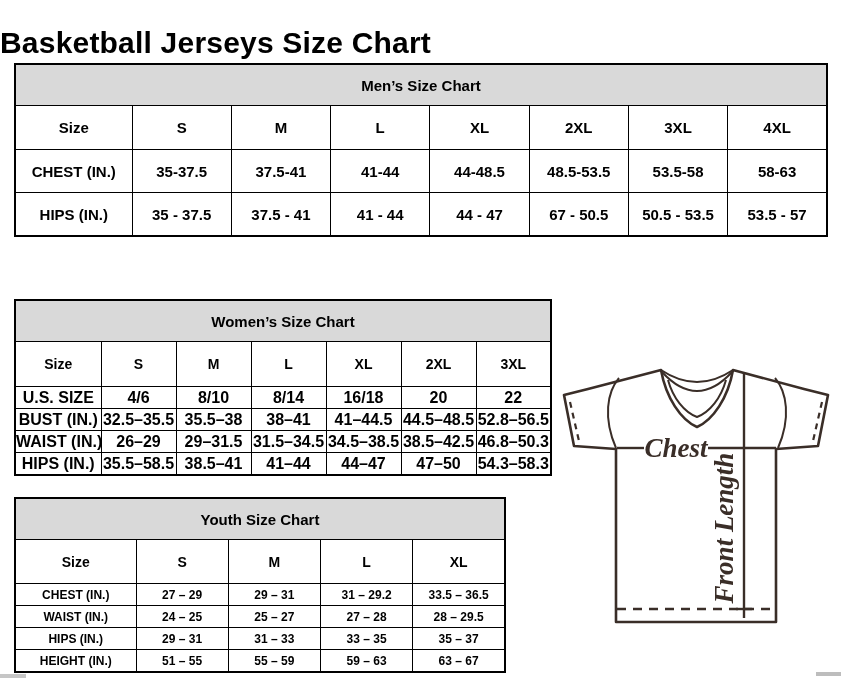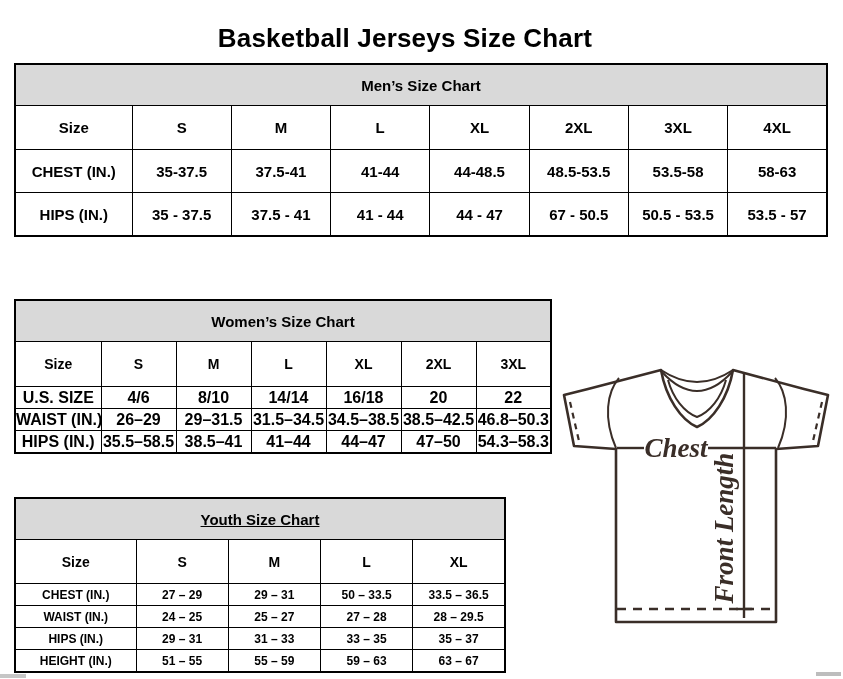--- a/index.html
+++ b/index.html
@@ -4,21 +4,21 @@
 <style>
   html,body { margin:0; padding:0; }
   body {
     width:843px; height:679px; position:relative;
     background:#ffffff; overflow:hidden;
     font-family:"Liberation Sans", sans-serif;
     color:#000;
   }
   .page-title {
     position:absolute; left:0; top:6px; width:810px;
-    text-align:center; font-size:26px; font-weight:bold;
+    font-size:30px; font-weight:bold;
     letter-spacing:0.2px;
   }
   table.size-table {
     position:absolute; border-collapse:collapse; table-layout:fixed;
     background:#fff;
     border-radius:9px;
   }
   table.size-table th, table.size-table td {
     border:1px solid #000; text-align:center; vertical-align:middle;
     font-weight:bold; padding:0; overflow:hidden; white-space:nowrap;
@@ -35,21 +35,21 @@
 
   
   #women-table { left:14px; top:299px; width:538px; }
   #women-table th.tbl-title { height:40px; font-size:15px; }
   #women-table tr.size-row th { height:44px; font-size:14px; }
   #women-table tr.data-row th, #women-table tr.data-row td { height:21px; font-size:16px; }
   #women-table col.label-col { width:86px; }
 
   
   #youth-table { left:14px; top:497px; width:492px; }
-  #youth-table th.tbl-title { height:40px; font-size:15px;text-decoration:underline; }
+  #youth-table th.tbl-title { height:40px; font-size:15px; }
   #youth-table tr.size-row th { height:43px; font-size:14px; }
   #youth-table tr.data-row th, #youth-table tr.data-row td { height:21px; font-size:12px; }
   #youth-table col.label-col { width:121px; }
 
   .jersey-wrap { position:absolute; left:553px; top:356px; width:288px; height:300px; }
   .jersey-wrap svg { display:block; }
   .measure-text {
     font-family:"Liberation Serif", serif;
     font-style:italic; font-weight:bold;
     fill:#3a2e28;
@@ -131,24 +131,33 @@
         <th>M</th>
         <th>L</th>
         <th>XL</th>
         <th>2XL</th>
         <th>3XL</th>
       </tr>
       <tr class="data-row">
         <th>U.S. SIZE</th>
         <td>4/6</td>
         <td>8/10</td>
-        <td>14/14</td>
+        <td>8/14</td>
         <td>16/18</td>
         <td>20</td>
         <td>22</td>
+      </tr>
+      <tr class="data-row">
+        <th>BUST (IN.)</th>
+        <td>32.5–35.5</td>
+        <td>35.5–38</td>
+        <td>38–41</td>
+        <td>41–44.5</td>
+        <td>44.5–48.5</td>
+        <td>52.8–56.5</td>
       </tr>
       <tr class="data-row">
         <th>WAIST (IN.)</th>
         <td>26–29</td>
         <td>29–31.5</td>
         <td>31.5–34.5</td>
         <td>34.5–38.5</td>
         <td>38.5–42.5</td>
         <td>46.8–50.3</td>
       </tr>
@@ -180,21 +189,21 @@
         <th>Size</th>
         <th>S</th>
         <th>M</th>
         <th>L</th>
         <th>XL</th>
       </tr>
       <tr class="data-row">
         <th>CHEST (IN.)</th>
         <td>27 – 29</td>
         <td>29 – 31</td>
-        <td>50 – 33.5</td>
+        <td>31 – 29.2</td>
         <td>33.5 – 36.5</td>
       </tr>
       <tr class="data-row">
         <th>WAIST (IN.)</th>
         <td>24 – 25</td>
         <td>25 – 27</td>
         <td>27 – 28</td>
         <td>28 – 29.5</td>
       </tr>
       <tr class="data-row">

